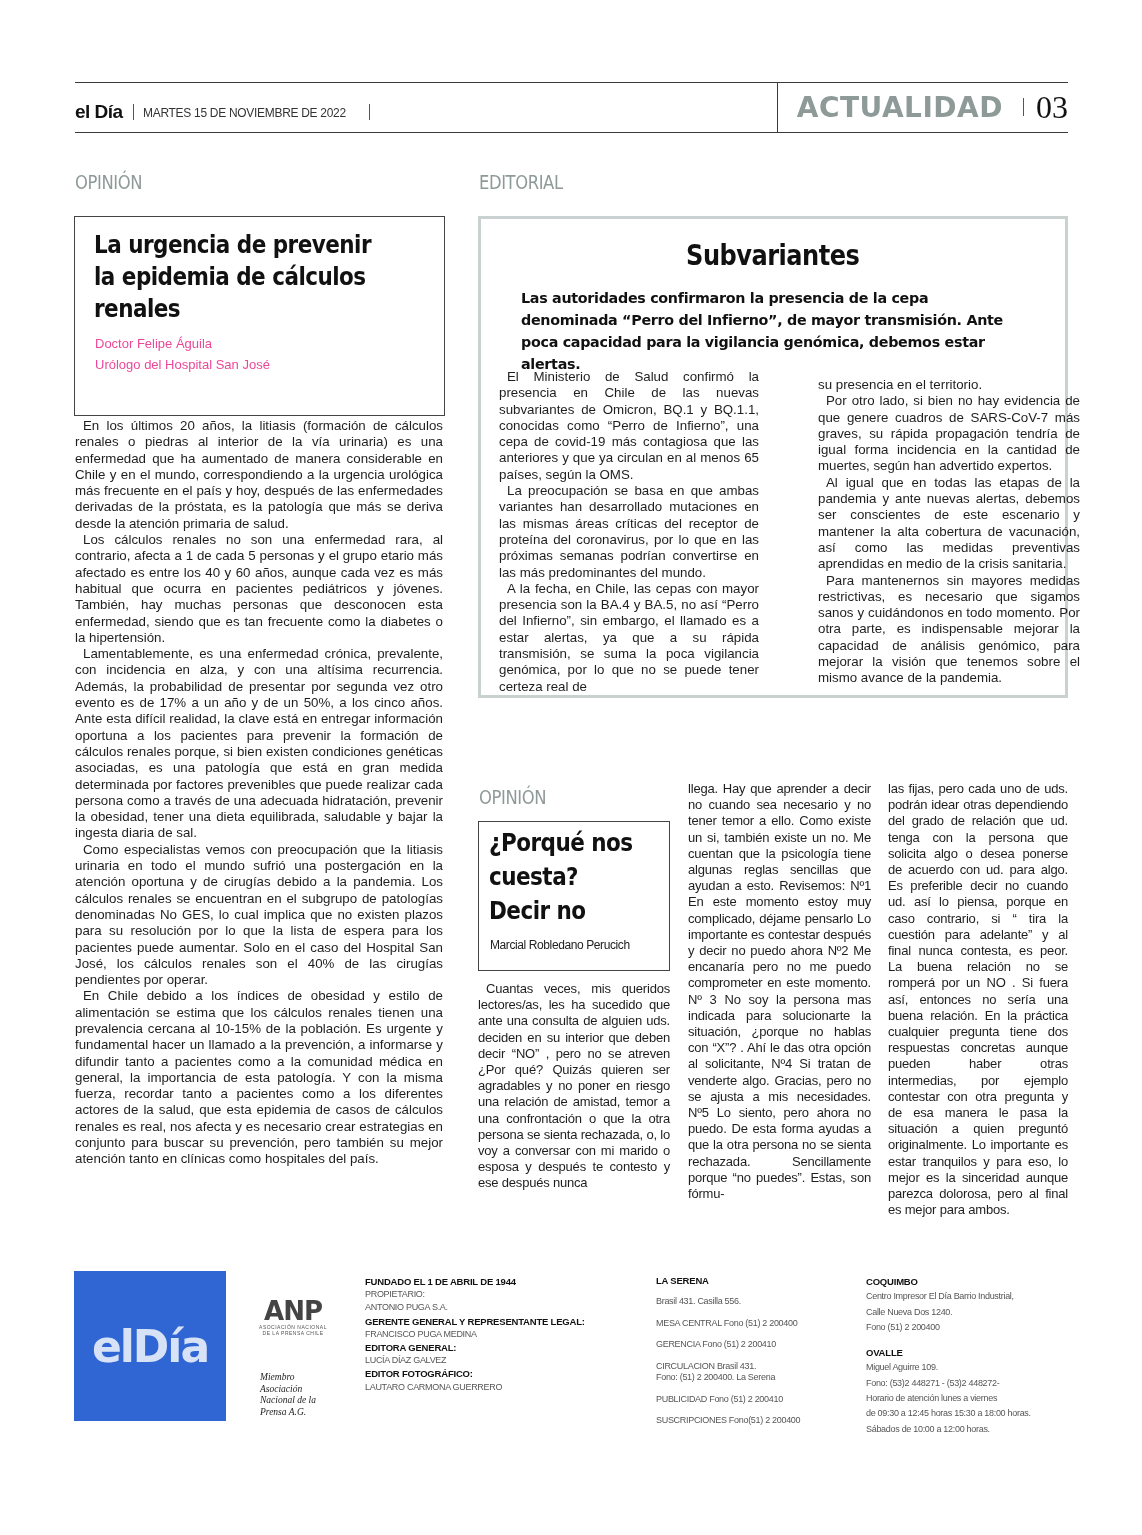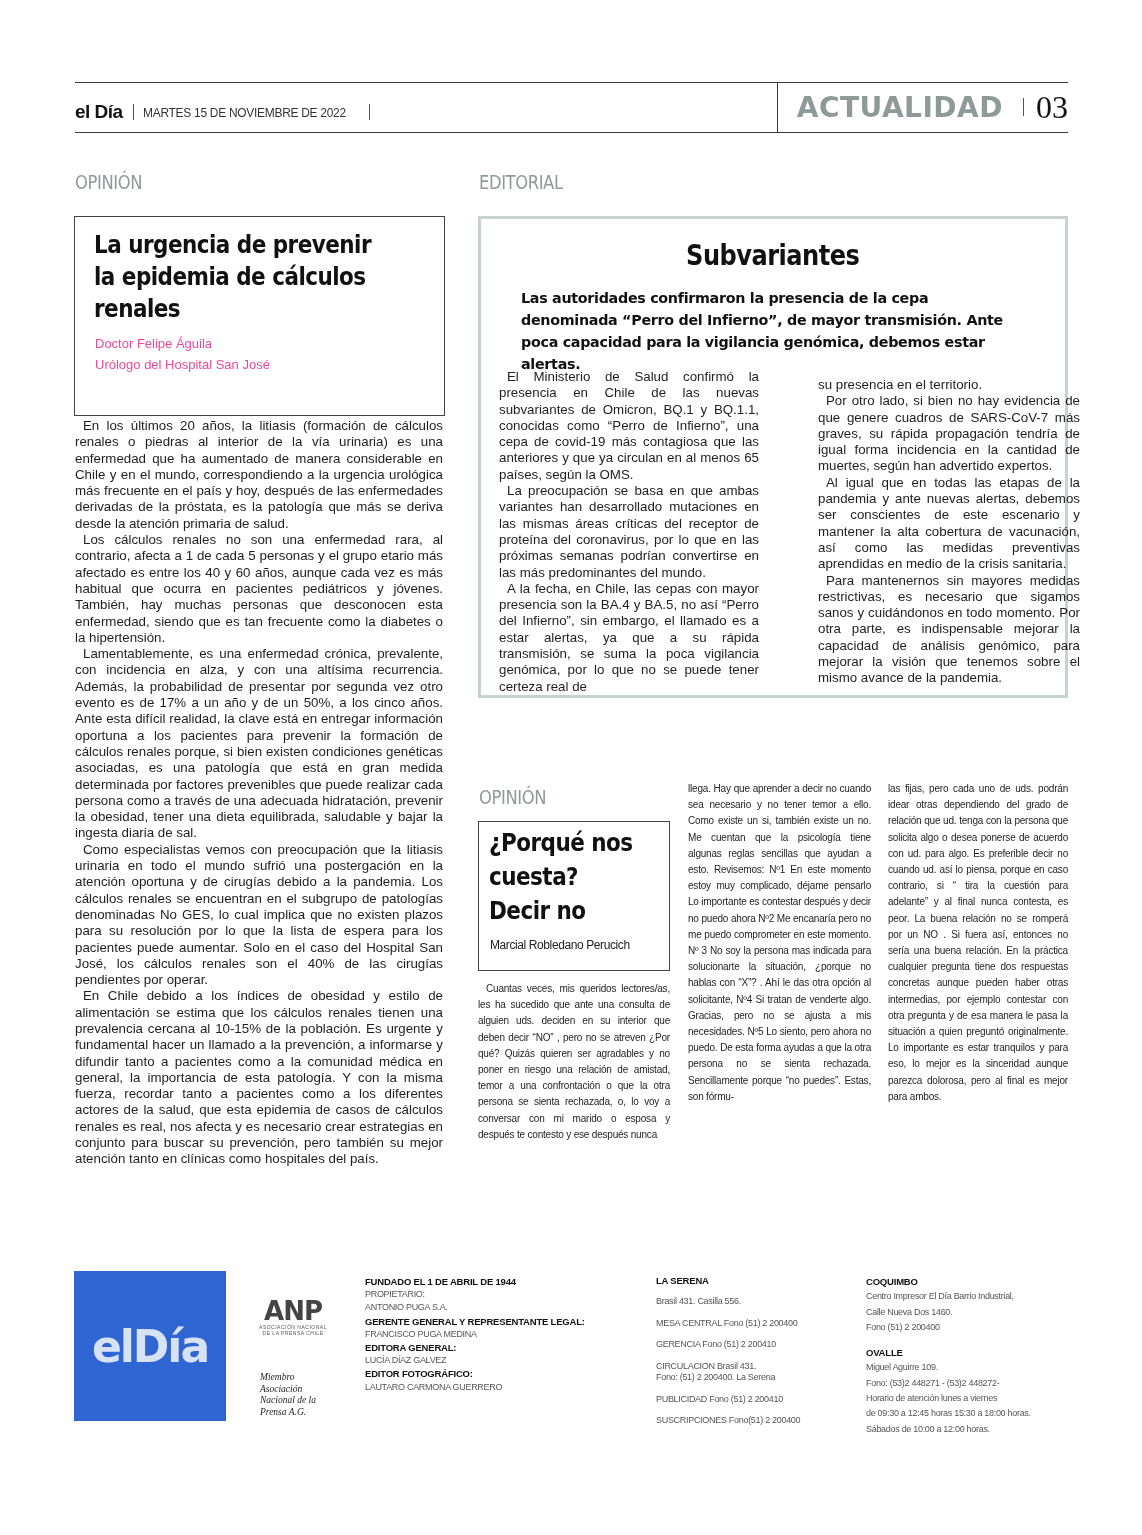--- a/index.html
+++ b/index.html
@@ -24,21 +24,21 @@
 
   
   .box { position: absolute; border: 1px solid #444; background: #fff; }
   .box-edit { position: absolute; border: 3px solid #c9d2d0; background: #fff; }
 
   .headline { font-family: "DejaVu Sans", sans-serif; font-weight: 700; color: #111; letter-spacing: -0.6px; }
   .byline { font-family: "Liberation Sans", sans-serif; font-size: 13px; color: #ec4899; line-height: 21px; }
 
   .body-text { font-family: "Liberation Sans", sans-serif; font-size: 13.3px; line-height: 16.3px; color: #1e1e1e; text-align: justify; }
   .body-text p { text-indent: 8px; }
-  .narrow { font-size: 10px; line-height: 16.2px; letter-spacing: -0.2px; }
+  .narrow { font-size: 13px; line-height: 16.2px; letter-spacing: -0.2px; }
 
   
   .logo-box { position: absolute; left: 74px; top: 1271px; width: 152px; height: 150px; background: #2f66d4; display: flex; align-items: center; justify-content: center; }
   .logo-text { font-family: "DejaVu Sans", sans-serif; font-weight: 700; font-size: 44px; color: #d8e2f6; letter-spacing: -2px; }
   .anp { position: absolute; left: 258px; top: 1298px; width: 70px; text-align: center; }
   .anp-mark { font-family: "DejaVu Sans", sans-serif; font-weight: 700; font-size: 26px; color: #444; letter-spacing: -1px; line-height: 26px; }
   .anp-sub { font-size: 5px; line-height: 6px; color: #555; letter-spacing: 0.5px; }
   .anp-member { position: absolute; left: 260px; top: 1372px; font-family: "Liberation Serif", serif; font-style: italic; font-size: 9.5px; line-height: 11.5px; color: #222; width: 60px; }
 
   .foot-col { position: absolute; font-family: "Liberation Sans", sans-serif; color: #333; }
@@ -155,21 +155,21 @@
   <div class="n row">GERENCIA Fono (51) 2 200410</div>
   <div class="n">CIRCULACION Brasil 431.</div>
   <div class="n row">Fono: (51) 2 200400. La Serena</div>
   <div class="n row">PUBLICIDAD Fono (51) 2 200410</div>
   <div class="n">SUSCRIPCIONES Fono(51) 2 200400</div>
 </div>
 
 <div class="foot-col fc3" style="left:866px; top:1274px; width:205px;">
   <div class="b">COQUIMBO</div>
   <div class="n">Centro Impresor El Día Barrio Industrial,</div>
-  <div class="n">Calle Nueva Dos 1460.</div>
+  <div class="n">Calle Nueva Dos 1240.</div>
   <div class="n">Fono (51) 2 200400</div>
   <div style="height:10px"></div>
   <div class="b">OVALLE</div>
   <div class="n">Miguel Aguirre 109.</div>
   <div class="n">Fono: (53)2 448271 - (53)2 448272-</div>
   <div class="n">Horario de atención lunes a viernes</div>
   <div class="n">de 09:30 a 12:45 horas 15:30 a 18:00 horas.</div>
   <div class="n">Sábados de 10:00 a 12:00 horas.</div>
 </div>
 

